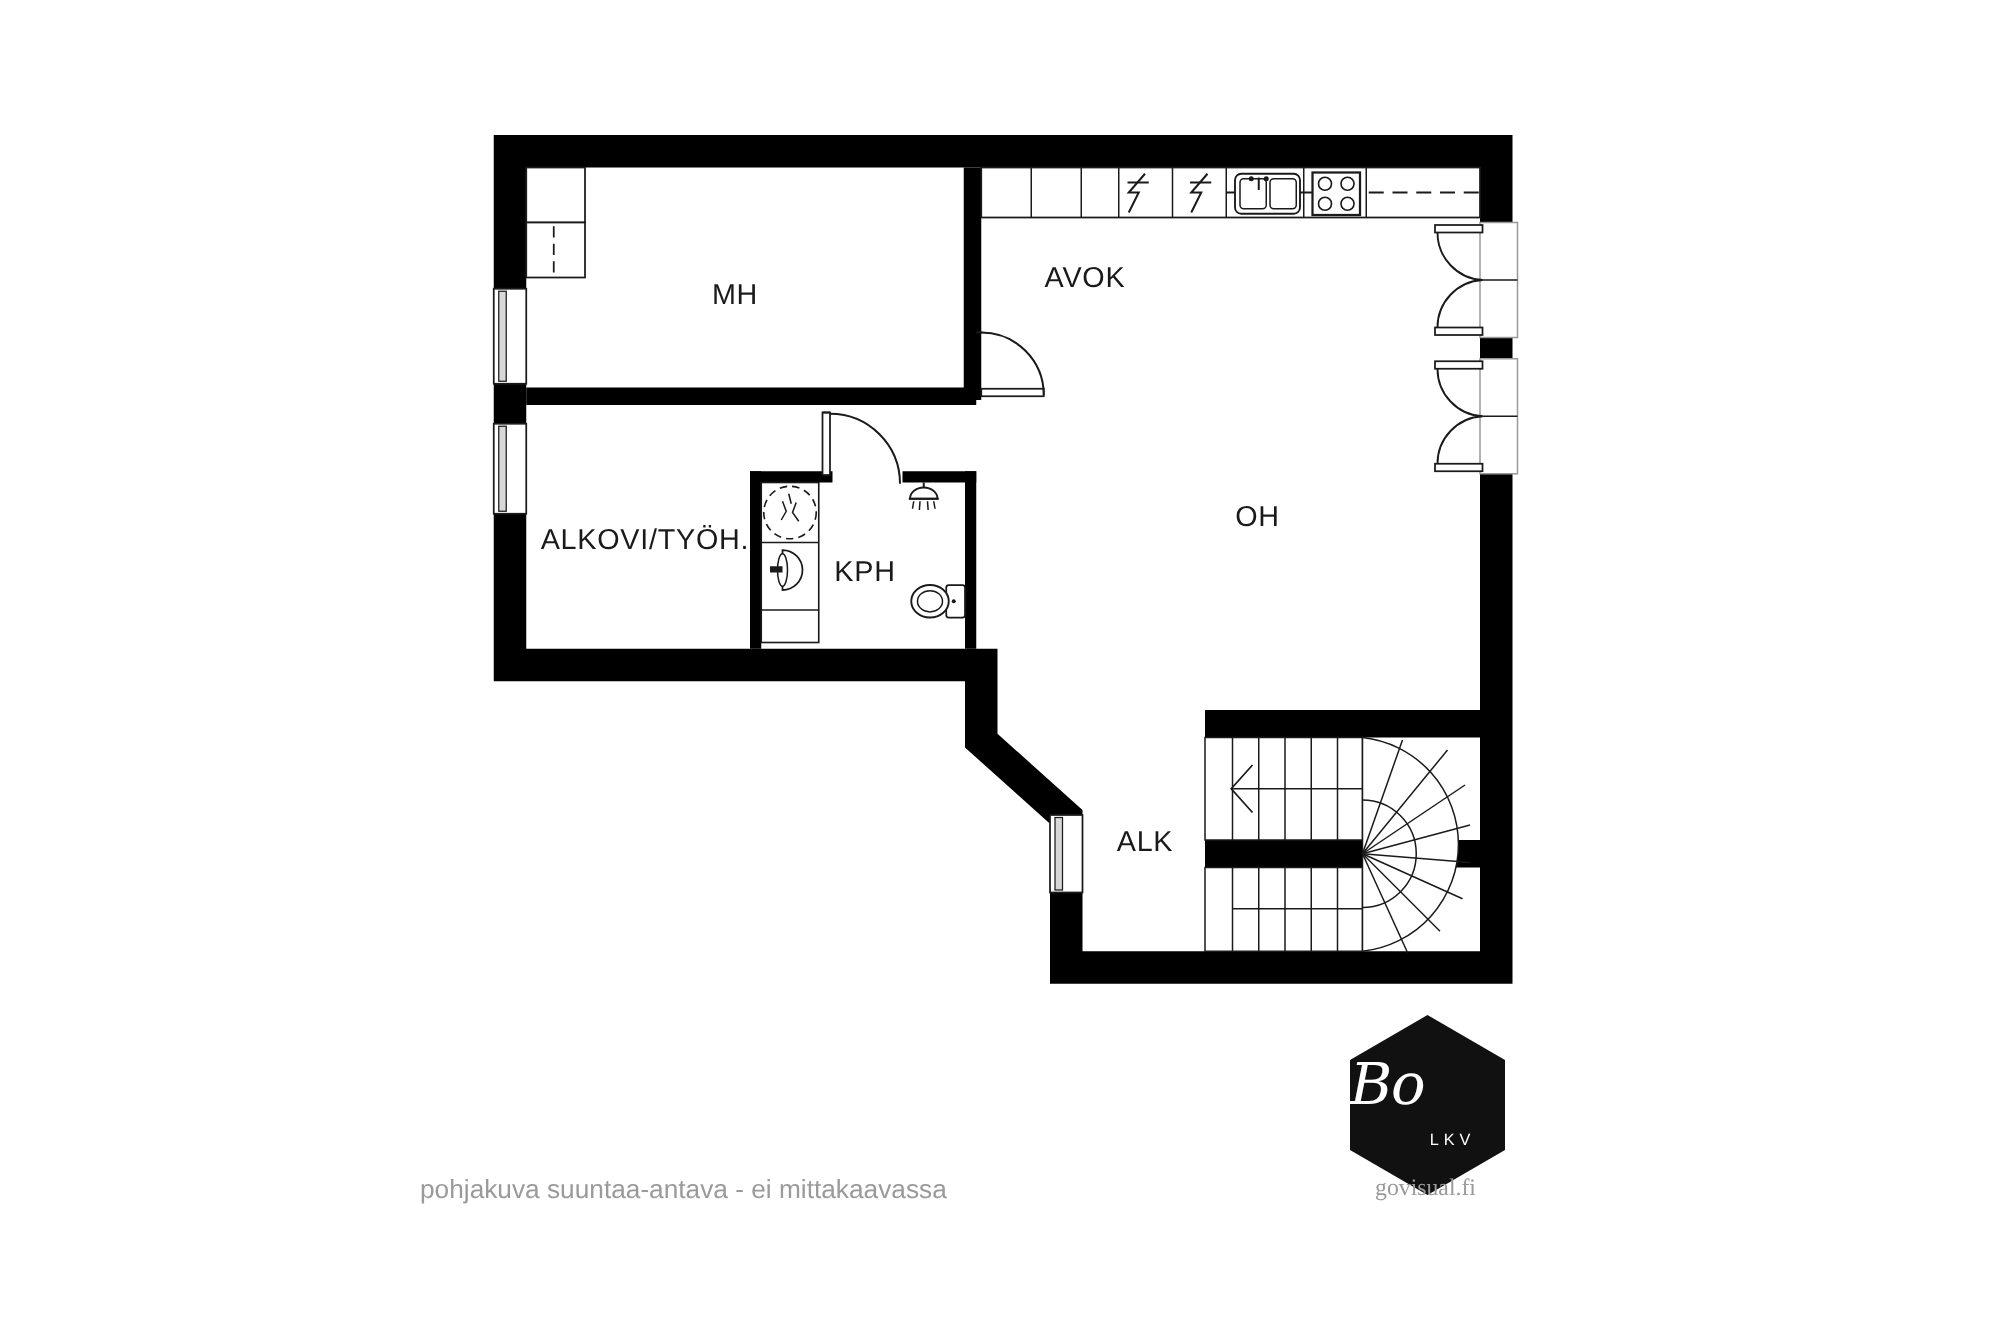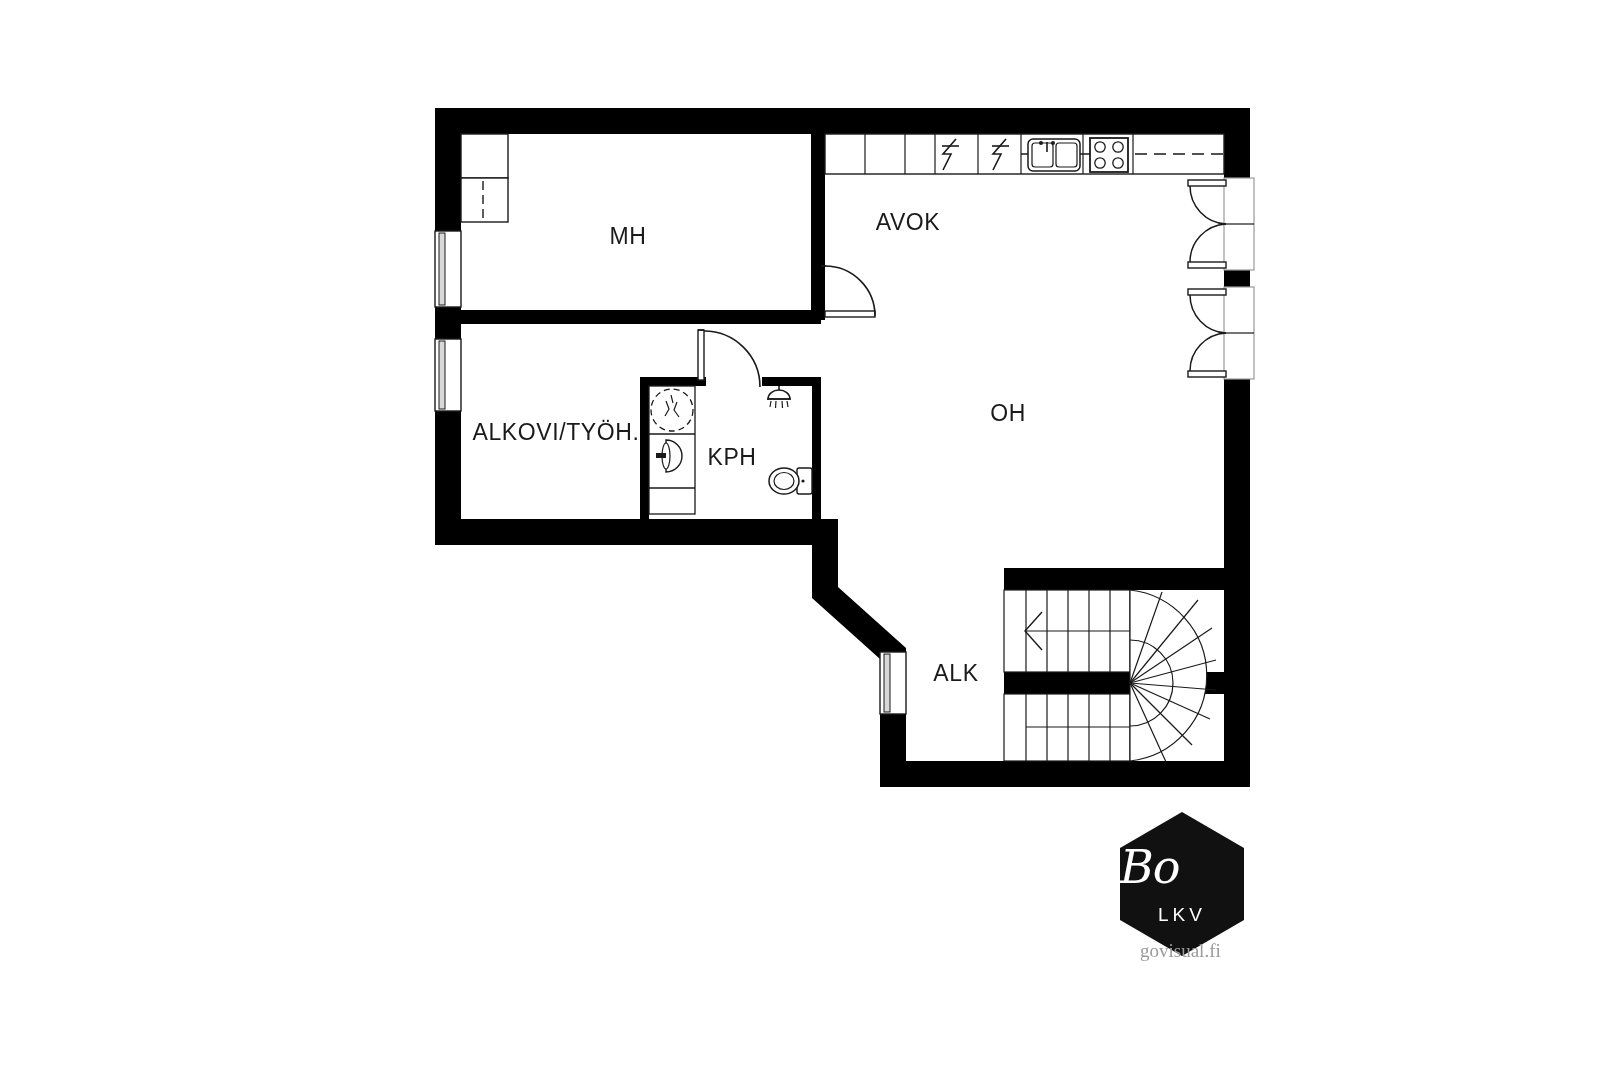--- a/index.html
+++ b/index.html
@@ -13,21 +13,20 @@
     height: 1067px;
     position: relative;
     overflow: hidden;
     font-family: "Liberation Sans", sans-serif;
   }
   #plan-root {
     position: absolute;
     left: 0; top: 0;
     width: 1332px;
     height: 1067px;
-    margin-left: 40px;
   }
   svg.plan-svg {
     position: absolute;
     left: 0; top: 0;
     width: 1600px;
     height: 1067px;
     display: block;
   }
   .room-label {
     position: absolute;
@@ -73,23 +72,24 @@
     color: #ffffff;
     letter-spacing: -1px;
   }
   .brand-sub {
     position: absolute;
     left: 0;
     top: 92px;
     width: 124px;
     text-align: center;
     font-family: "Liberation Sans", sans-serif;
-    font-size: 19px;
+    font-size: 13px;
     color: #ffffff;
     letter-spacing: 4px;
+    padding-left: 20px;
   }
   .site-url {
     position: absolute;
     left: 1100px;
     top: 940px;
     font-family: Liberation Serif, serif;
     font-size: 19px;
     color: #9a9a9a;
     white-space: nowrap;
   }
@@ -316,25 +316,26 @@
         <line x1="1090" y1="683" x2="1122" y2="592" stroke="#1a1a1a" stroke-width="1.2"></line>
 
         <path d="M 1090,640 A 43,43 0 0 1 1090,726" fill="none" stroke="#1a1a1a" stroke-width="1.2"></path>
       </g>
     </g>
 
   </svg>
 
   <div class="room-label" style="left:588px; top:236px;">MH</div>
   <div class="room-label" style="left:868px; top:222px;">AVOK</div>
-  <div class="room-label" style="left:968px; top:413px;">OH</div>
+  <div class="room-label" style="left:1006px; top:413px;">OH</div>
   <div class="room-label" style="left:516px; top:432px;text-align:right;">ALKOVI/TYÖH.</div>
   <div class="room-label" style="left:692px; top:457px;">KPH</div>
   <div class="room-label" style="left:916px; top:673px;">ALK</div>
 
+  <div class="disclaimer">pohjakuva suuntaa-antava - ei mittakaavassa</div>
 
   <div class="brand-wrap">
     <svg class="hex" viewBox="0 0 124 144">
       <polygon points="62,0 124,36 124,108 62,144 0,108 0,36" fill="#111111"></polygon>
     </svg>
     <div class="brand-mark">Bo</div>
     <div class="brand-sub">LKV</div>
   </div>
 
   <div class="site-url">govisual.fi</div>

